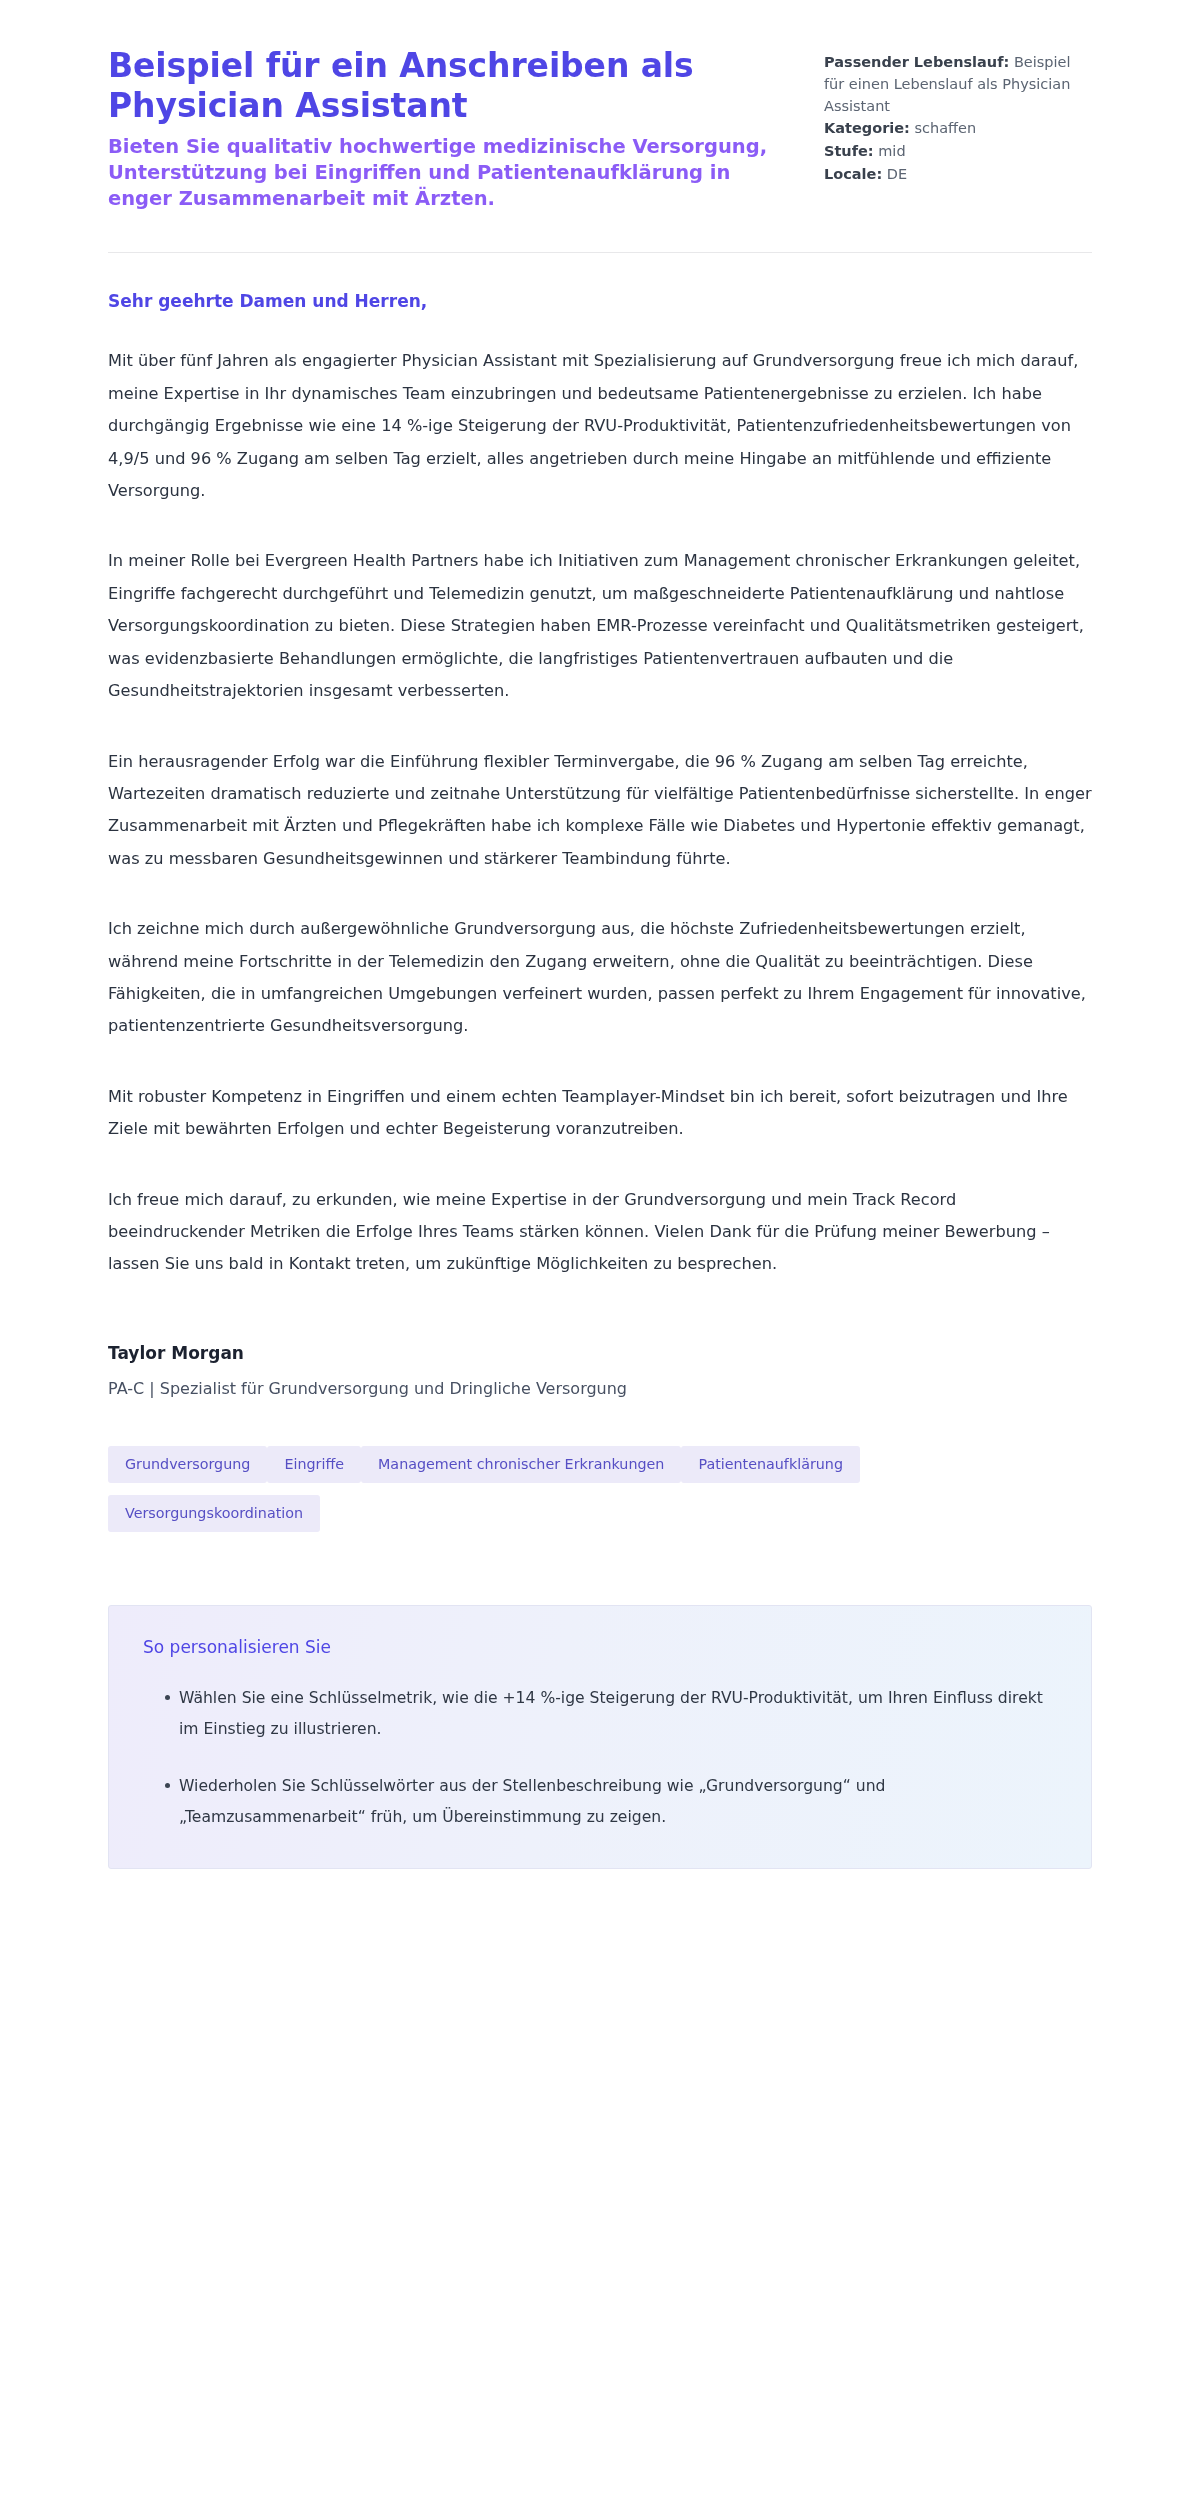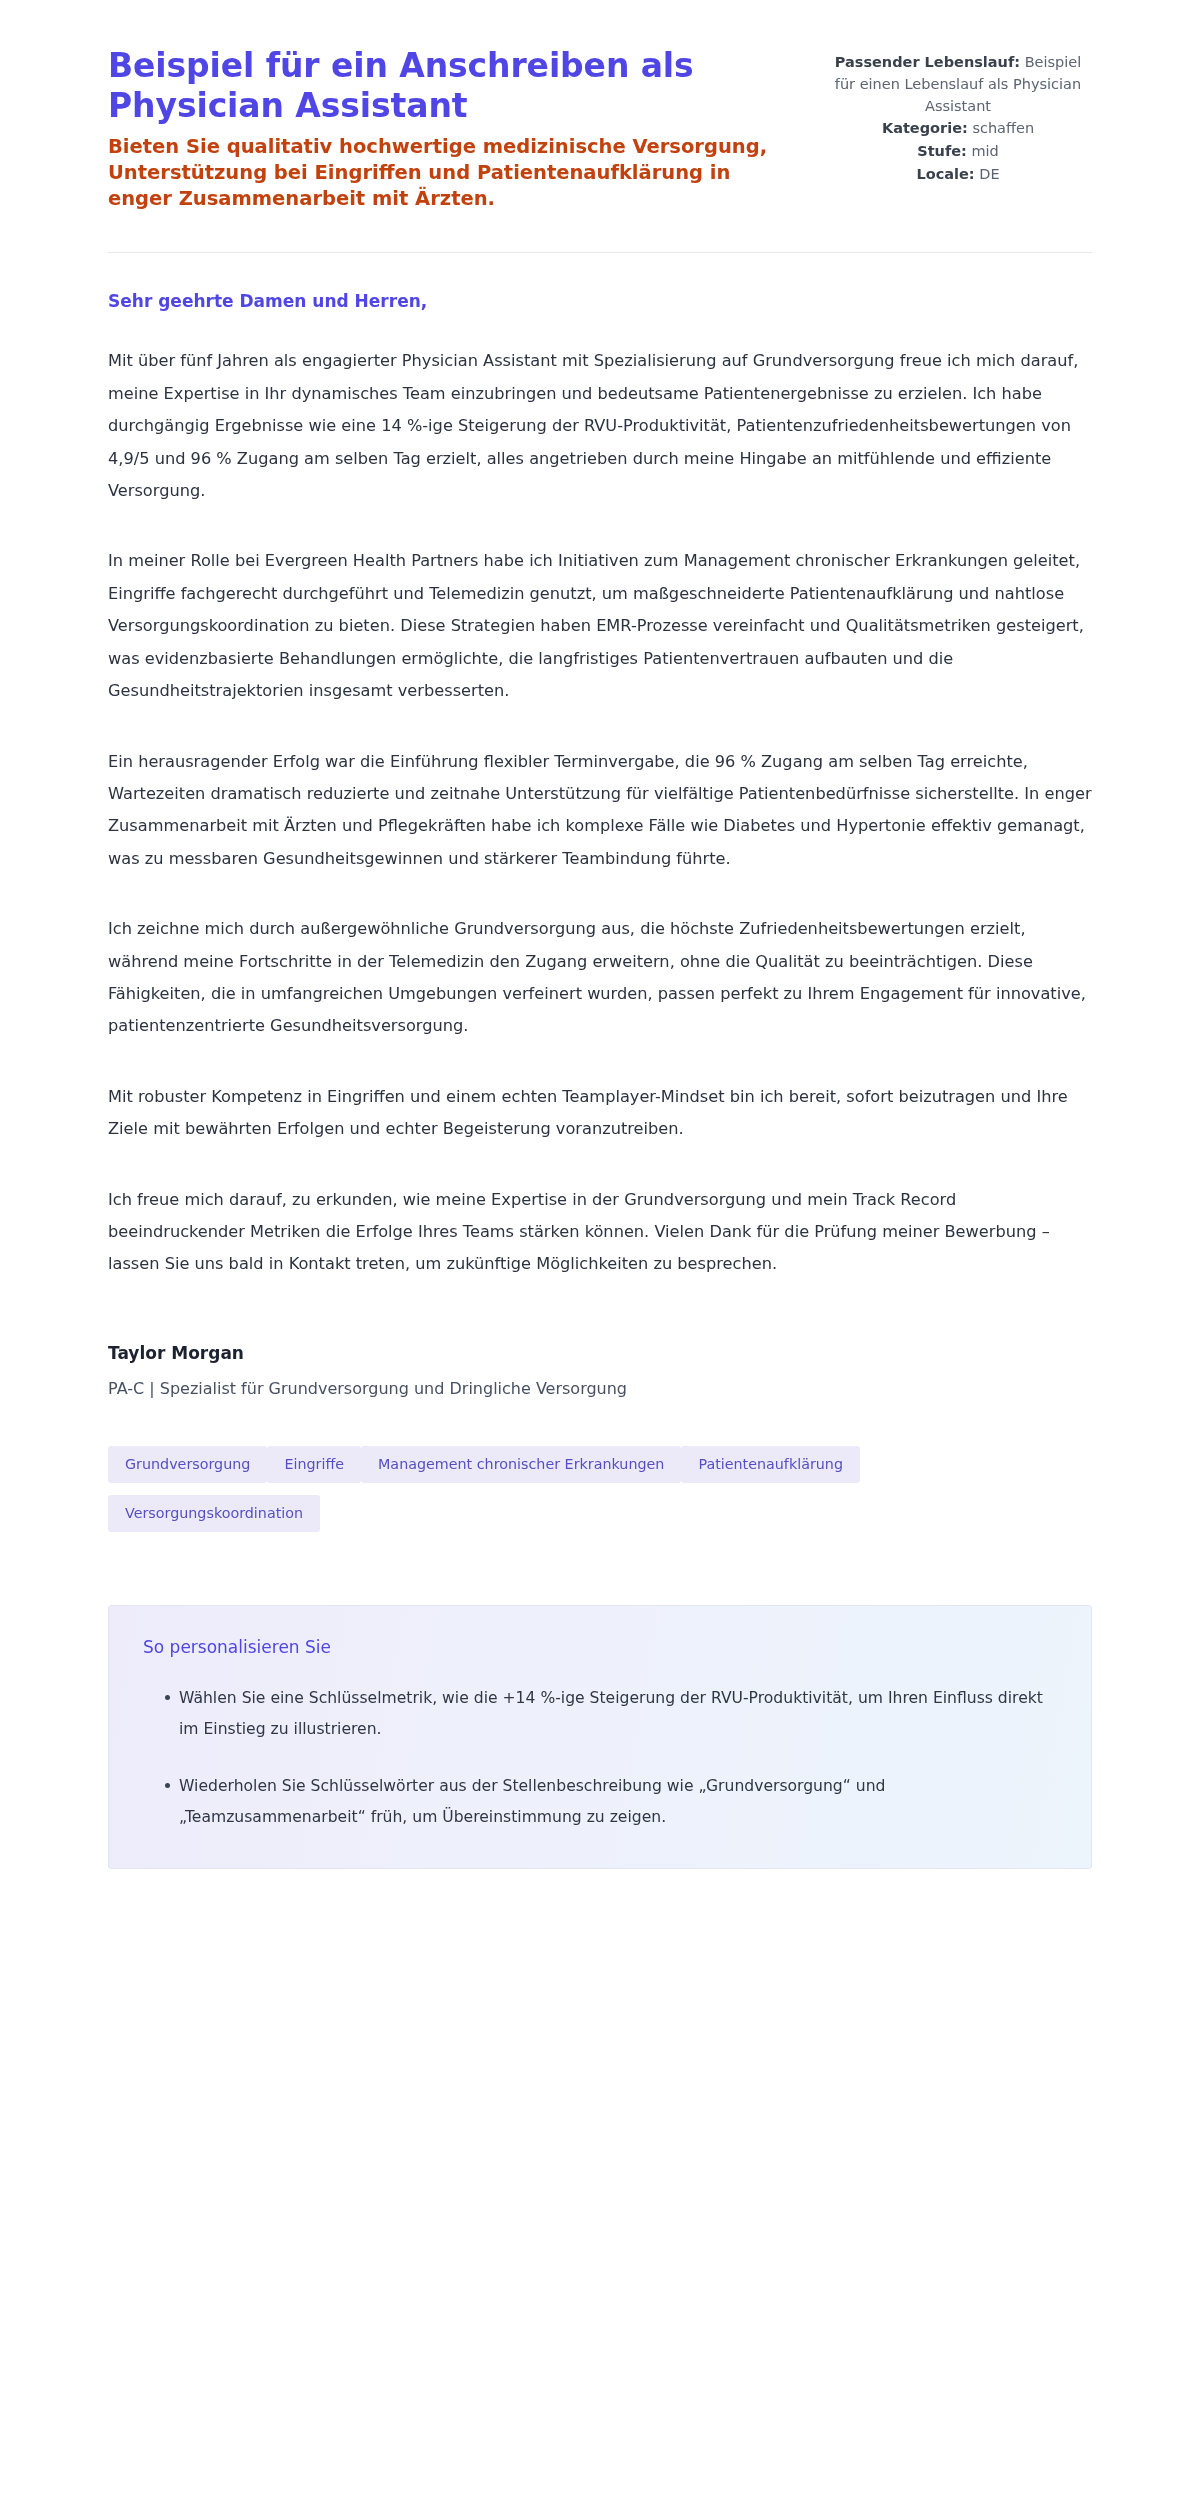--- a/index.html
+++ b/index.html
@@ -39,27 +39,27 @@
     line-height: 1.22;
     font-weight: 700;
     color: #4f46e5;
     letter-spacing: -0.1px;
   }
   .doc-subtitle {
     margin: 7px 0 0 0;
     font-size: 19.5px;
     line-height: 1.35;
     font-weight: 700;
-    color: #c2410c;
+    color: #8b5cf6;
   }
 
   .header-meta {
     flex: 0 0 auto;
     width: 268px;
-    text-align: center;
+    text-align: left;
     padding-top: 6px;
     font-size: 14.5px;
     line-height: 1.5;
     color: #5b6472;
   }
   .meta-row { margin: 0 0 1px 0; }
   .meta-label {
     font-weight: 700;
     color: #39414d;
   }

